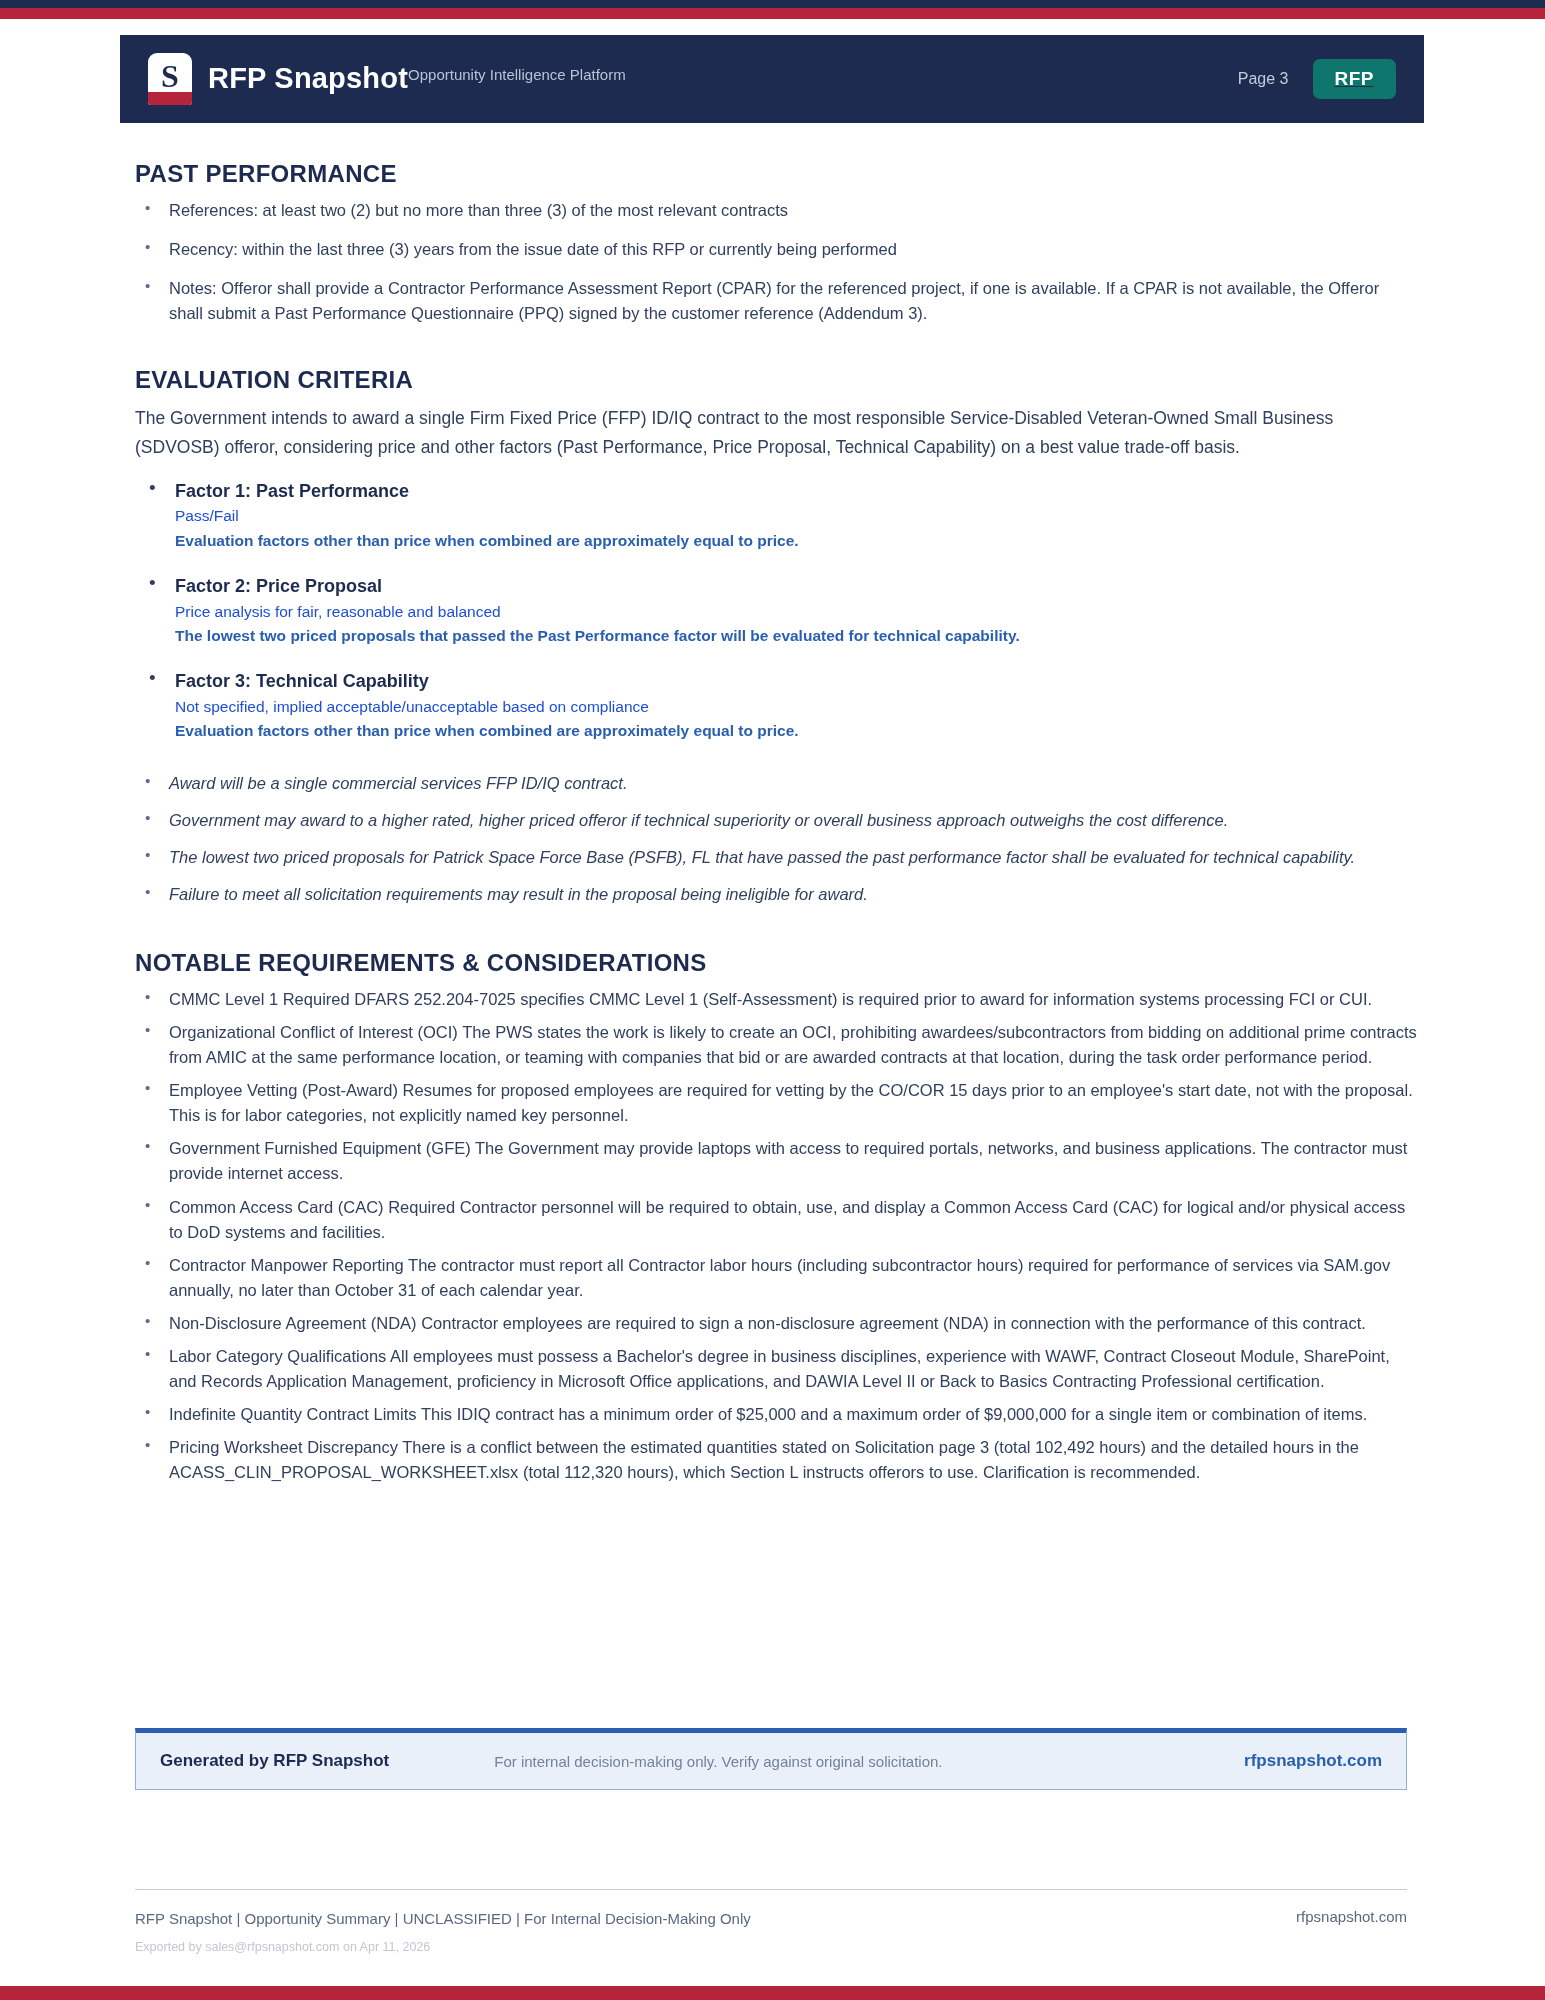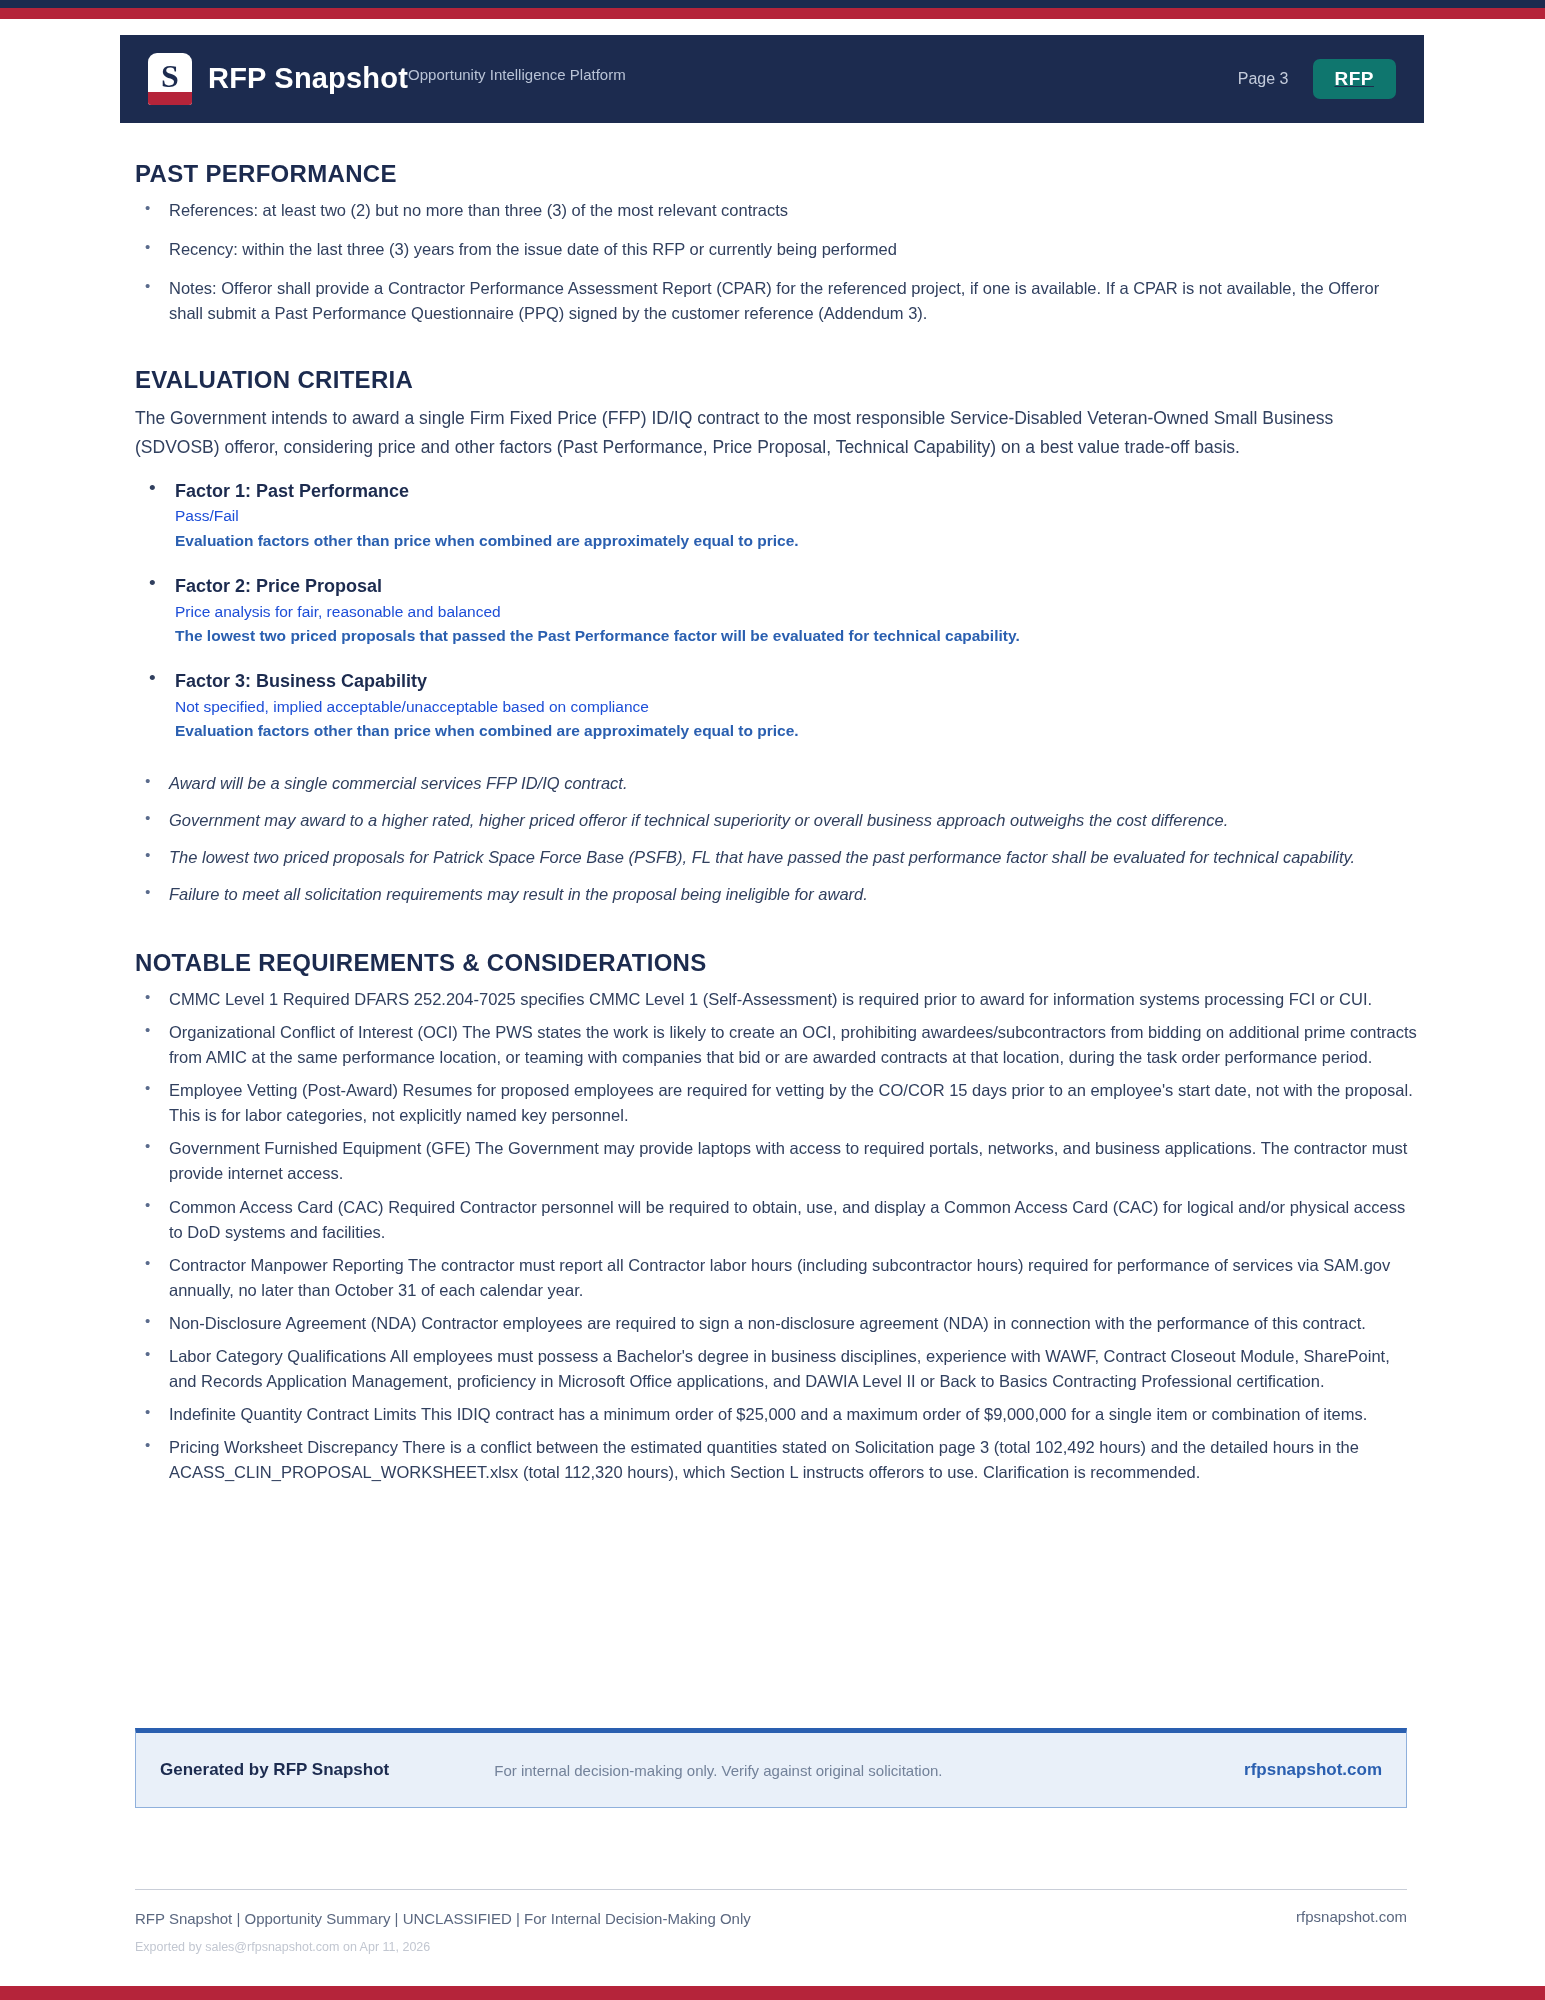--- a/index.html
+++ b/index.html
@@ -212,21 +212,21 @@
     color: #31405f;
     margin-bottom: 12px;
   }
 
   
   .genbox {
     position: absolute;
     top: 1728px;
     left: 135px;
     width: 1272px;
-    height: 80px;
+    height: 62px;
     background: #e9f0f9;
     border: 1px solid #8fb0dc;
     border-top: 5px solid #2a5fb0;
     box-sizing: border-box;
     display: flex;
     align-items: center;
     padding: 0 24px;
   }
   .genbox .gen-label {
     font-size: 17px;
@@ -322,21 +322,21 @@
         <div class="factor-name">Factor 1: Past Performance</div>
         <div class="factor-desc">Pass/Fail</div>
         <div class="factor-note">Evaluation factors other than price when combined are approximately equal to price.</div>
       </li>
       <li>
         <div class="factor-name">Factor 2: Price Proposal</div>
         <div class="factor-desc">Price analysis for fair, reasonable and balanced</div>
         <div class="factor-note">The lowest two priced proposals that passed the Past Performance factor will be evaluated for technical capability.</div>
       </li>
       <li>
-        <div class="factor-name">Factor 3: Business Capability</div>
+        <div class="factor-name">Factor 3: Technical Capability</div>
         <div class="factor-desc">Not specified, implied acceptable/unacceptable based on compliance</div>
         <div class="factor-note">Evaluation factors other than price when combined are approximately equal to price.</div>
       </li>
     </ul>
 
     <ul class="bullets italic-notes">
       <li>Award will be a single commercial services FFP ID/IQ contract.</li>
       <li>Government may award to a higher rated, higher priced offeror if technical superiority or overall business approach outweighs the cost difference.</li>
       <li>The lowest two priced proposals for Patrick Space Force Base (PSFB), FL that have passed the past performance factor shall be evaluated for technical capability.</li>
       <li>Failure to meet all solicitation requirements may result in the proposal being ineligible for award.</li>

